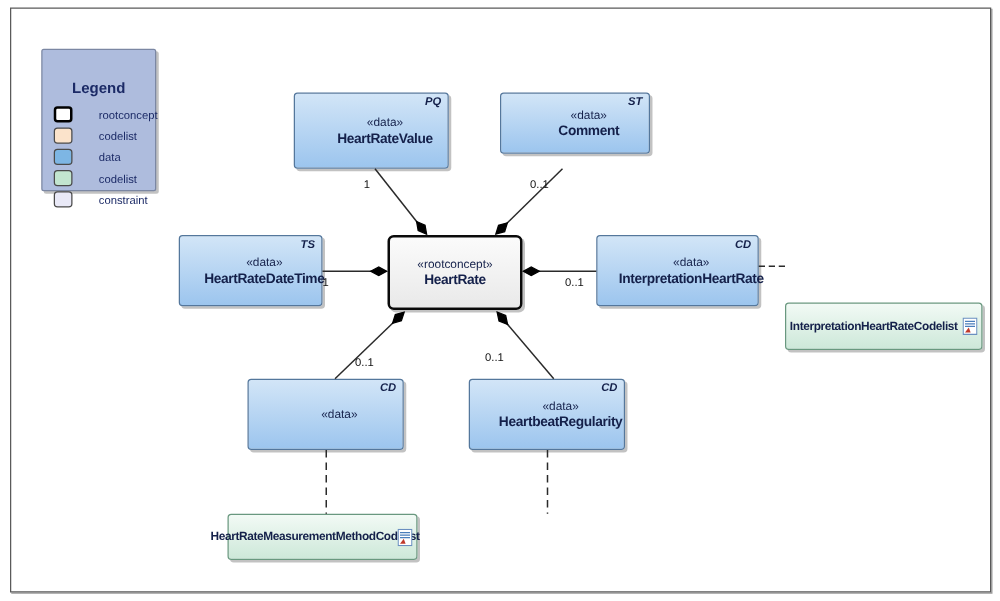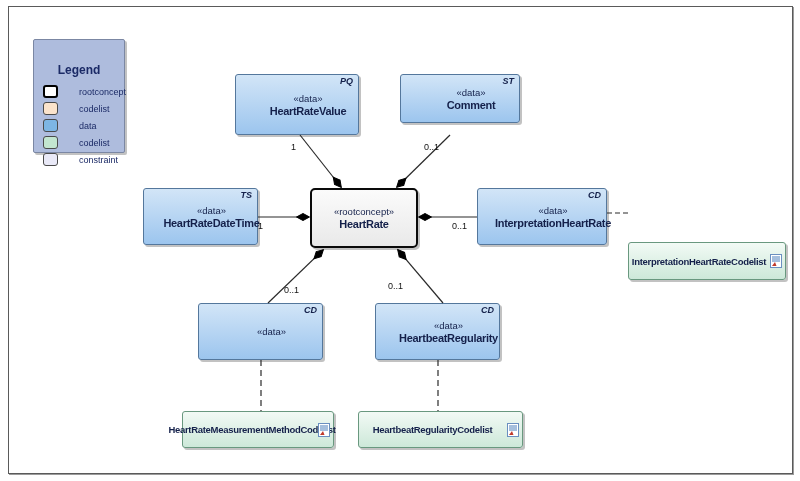--- a/index.html
+++ b/index.html
@@ -158,30 +158,20 @@
     <span class="name">HeartRateMeasurementMethodCodelist</span>
     <svg class="doc-icon" width="12" height="14" viewBox="0 0 12 14">
       <rect x="0.5" y="0.5" width="11" height="13" fill="#ffffff" stroke="#6a8fc0"></rect>
       <line x1="2" y1="3" x2="10" y2="3" stroke="#4a7ebb" stroke-width="1"></line>
       <line x1="2" y1="5" x2="10" y2="5" stroke="#4a7ebb" stroke-width="1"></line>
       <line x1="2" y1="7" x2="10" y2="7" stroke="#4a7ebb" stroke-width="1"></line>
       <path d="M2,12 L5,8 L6.5,12 Z" fill="#c0392b"></path>
     </svg>
   </div>
 
-  <div class="node codelist" id="n-regular-cl">
-    <span class="name">HeartbeatRegularityCodelist</span>
-    <svg class="doc-icon" width="12" height="14" viewBox="0 0 12 14">
-      <rect x="0.5" y="0.5" width="11" height="13" fill="#ffffff" stroke="#6a8fc0"></rect>
-      <line x1="2" y1="3" x2="10" y2="3" stroke="#4a7ebb" stroke-width="1"></line>
-      <line x1="2" y1="5" x2="10" y2="5" stroke="#4a7ebb" stroke-width="1"></line>
-      <line x1="2" y1="7" x2="10" y2="7" stroke="#4a7ebb" stroke-width="1"></line>
-      <path d="M2,12 L5,8 L6.5,12 Z" fill="#c0392b"></path>
-    </svg>
-  </div>
 
   <svg class="wires" width="800" height="481">
     <defs>
       <marker id="diamond" markerWidth="15" markerHeight="9" refX="13.5" refY="4.5" orient="auto" markerUnits="userSpaceOnUse">
         <path d="M1,4.5 L7.5,1 L14,4.5 L7.5,8 Z" fill="#000000" stroke="#000000"></path>
       </marker>
     </defs>
     <line x1="300" y1="135" x2="341" y2="187" stroke="#2a2a2a" stroke-width="1.2" marker-end="url(#diamond)"></line>
     <line x1="450" y1="135" x2="397" y2="187" stroke="#2a2a2a" stroke-width="1.2" marker-end="url(#diamond)"></line>
     <line x1="258" y1="217" x2="309" y2="217" stroke="#2a2a2a" stroke-width="1.2" marker-end="url(#diamond)"></line>

